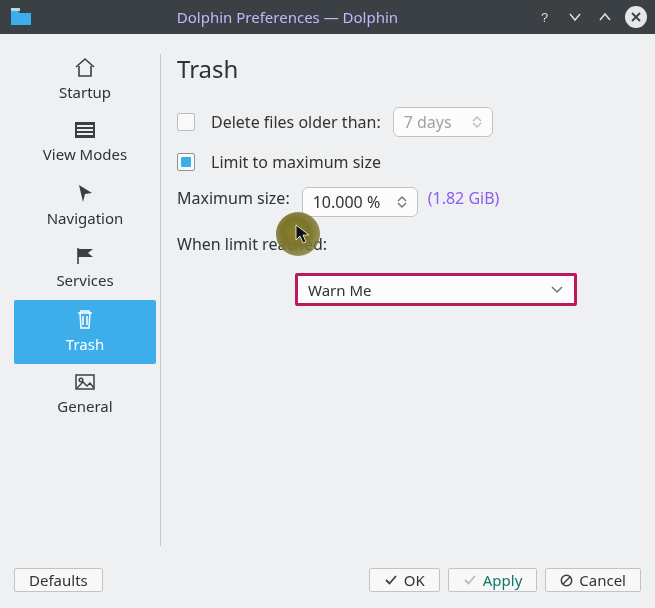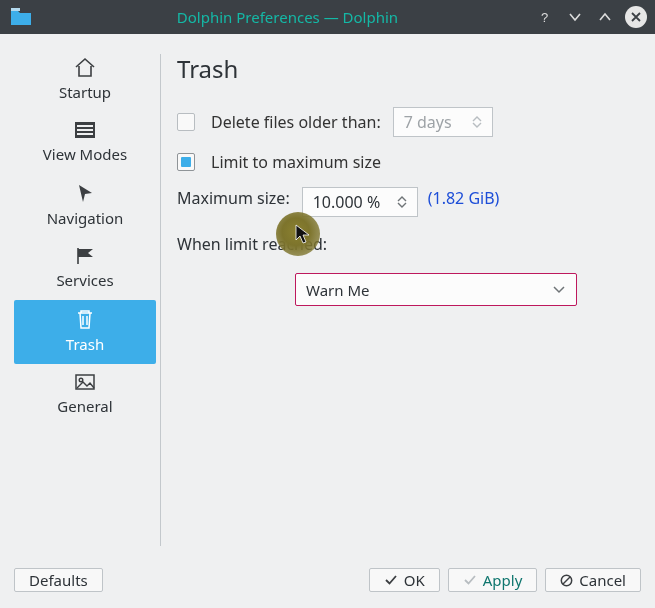--- a/index.html
+++ b/index.html
@@ -1,21 +1,21 @@
 <!DOCTYPE html>
 <html><head>
 <meta charset="utf-8">
 <style>
   * { box-sizing: border-box; margin: 0; padding: 0; }
   html, body { width: 655px; height: 608px; font-family: "Noto Sans", "Segoe UI", sans-serif; font-size: 15px; color: #2e3338; background: #eff0f1; overflow: hidden; }
 
   
   .titlebar { height: 34px; background: #3b4045; color: #e6e6e6; display: flex; align-items: center; padding: 0 8px; }
   .titlebar .app-mark { width: 22px; height: 20px; margin-left: 2px; margin-right: 8px; display:inline-flex; }
-  .titlebar .title { flex: 1; text-align: center; font-size: 15px; color: #14b8a6; font-weight: 400; }
+  .titlebar .title { flex: 1; text-align: center; font-size: 15px; color: #c4b5fd; font-weight: 400; }
   .titlebar .controls { display: flex; align-items: center; gap: 10px; }
   .titlebar .tb-icon { width: 20px; height: 20px; display: inline-flex; align-items: center; justify-content: center; }
   .tb-close { width: 22px; height: 22px; border-radius: 50%; background: #e6e6e6; display:inline-flex; align-items:center; justify-content:center; }
 
   
   .body { display: flex; height: calc(100% - 34px - 56px); padding-left: 14px; padding-top: 14px; }
   .sidebar { width: 142px; display: flex; flex-direction: column; gap: 0; }
   .side-item { display: flex; flex-direction: column; align-items: center; justify-content: center; padding: 8px 0 10px 0; border-radius: 2px; cursor: default; }
   .side-item.active { background: #3daee9; color: #fff; }
   .side-item .si-label { margin-top: 4px; font-size: 15px; }
@@ -23,31 +23,31 @@
 
   .divider { width: 1px; background: #c3c8cc; margin: 6px 10px 6px 4px; }
 
   .content { flex: 1; padding: 4px 18px 0 6px; }
   .page-title { font-size: 24px; font-weight: 400; margin-bottom: 22px; }
   .row { display: flex; align-items: center; margin-bottom: 14px; font-size: 16px; color: #333; }
   .row .label { margin-left: 16px; }
   .checkbox { width: 18px; height: 18px; border: 1px solid #8f9498; border-radius: 2px; background: #f9f9f9; display: inline-flex; align-items: center; justify-content: center; }
   .checkbox.checked .chk-fill { width: 10px; height: 10px; background: #3daee9; border-radius:1px; }
   .checkbox.disabled { border-color: #b8bdc1; }
-  .spin { display: inline-flex; align-items: center; border: 1px solid #bfc4c8; border-radius: 0; background: #fcfcfc; height: 30px; padding: 0 6px 0 10px; margin-left: 12px; }
+  .spin { display: inline-flex; align-items: center; border: 1px solid #bfc4c8; border-radius: 6px; background: #fcfcfc; height: 30px; padding: 0 6px 0 10px; margin-left: 12px; }
   .spin.disabled { color:#9ea3a7; }
   .spin .spin-text { min-width: 58px; }
   .spin .spin-arrows { width: 18px; display:flex; flex-direction:column; align-items:center; margin-left:6px; }
   .spin .spin-arrows svg { display:block; }
 
   .max-row { display:flex; margin-bottom: 16px; margin-top: 4px; font-size:16px; }
-  .max-row .hint { margin-left: 10px; color:#1d4ed8; }
+  .max-row .hint { margin-left: 10px; color:#8b5cf6; }
 
   .limit-row { font-size:16px; margin-bottom: 18px; }
-  .combo { display:flex; align-items:center; justify-content:space-between; border:1px solid #be185d; border-radius:2px; background:#fcfcfc; height: 33px; width: 282px; padding: 0 8px 0 10px; margin-left: 118px; }
+  .combo { display:flex; align-items:center; justify-content:space-between; border:3px solid #be185d; border-radius:2px; background:#fcfcfc; height: 33px; width: 282px; padding: 0 8px 0 10px; margin-left: 118px; }
   .combo .arrow { width:18px; display:flex; justify-content:center; }
 
   
   .footer { height: 56px; display:flex; align-items:center; padding: 0 14px; }
   .footer .spacer { flex:1; }
   .btn { border:1px solid #bfc4c8; background:#f8f8f8; border-radius:2px; height:24px; display:inline-flex; align-items:center; justify-content:center; padding: 0 14px; font-size:15px; cursor:default; gap:6px; }
   .btn + .btn { margin-left:8px; }
   .btn.disabled { color:#0f766e; }
 
   

